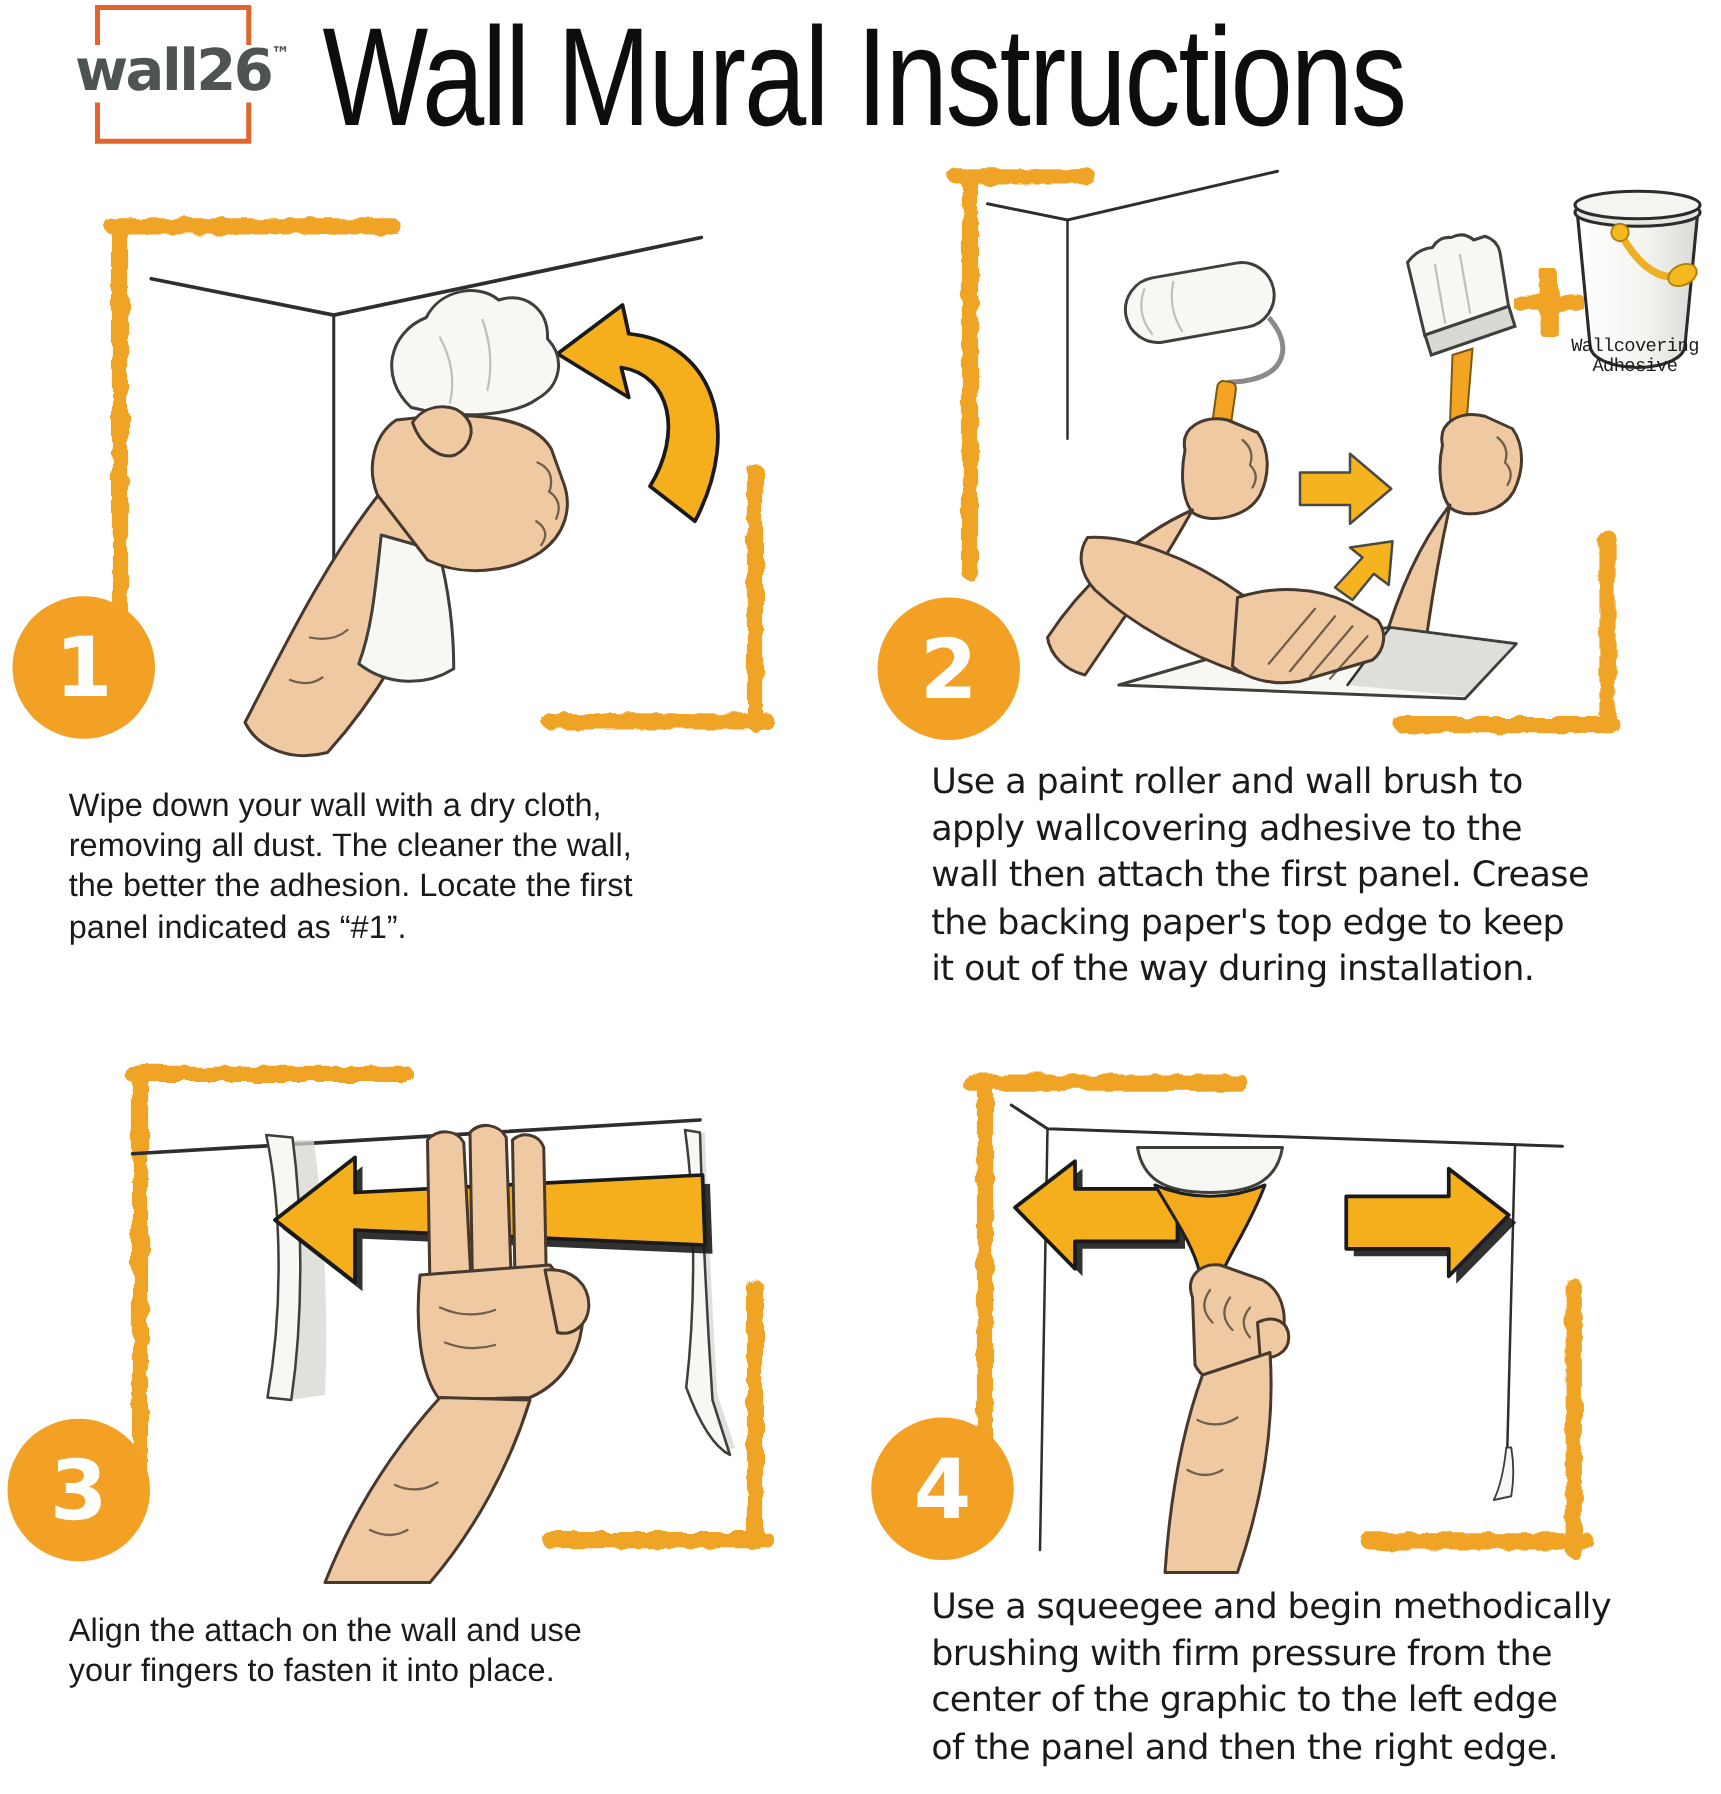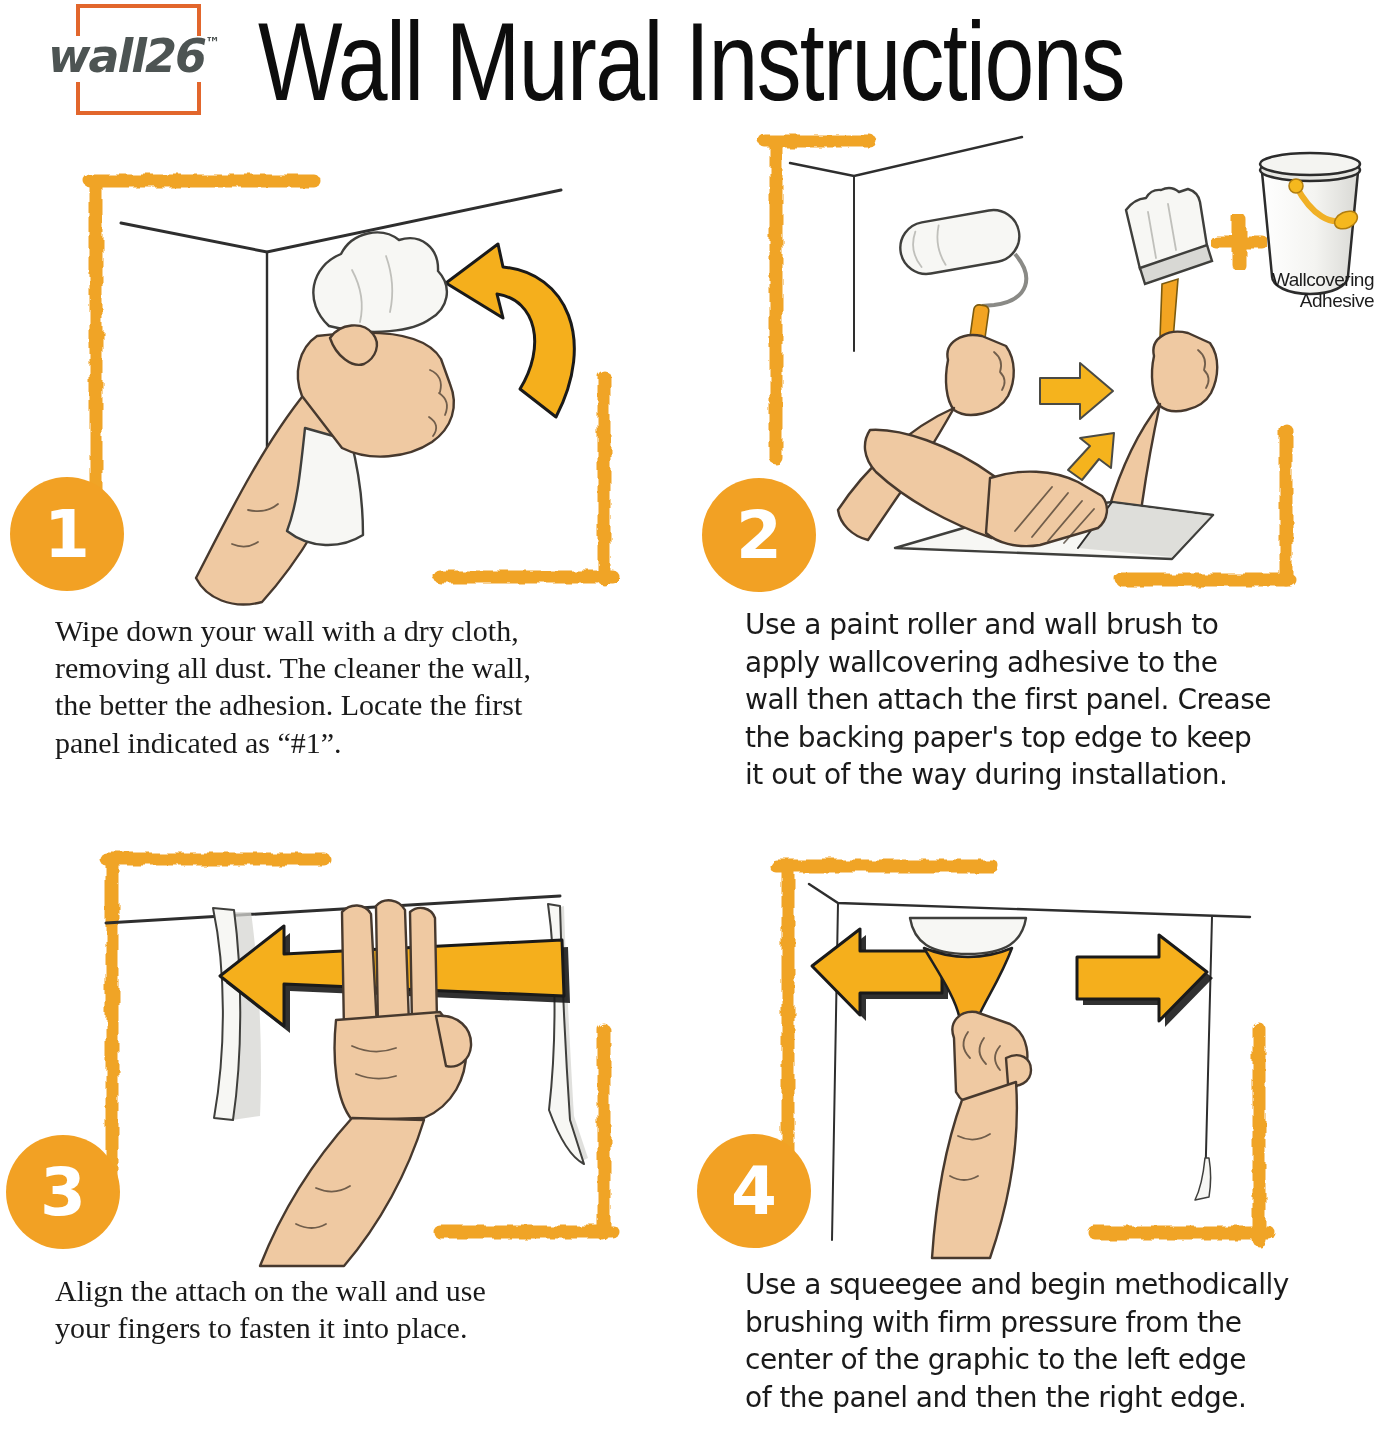--- a/index.html
+++ b/index.html
@@ -3,37 +3,37 @@
 <meta charset="utf-8">
 <style>
   html,body{margin:0;padding:0;background:#ffffff;}
   #canvas{position:relative;width:1377px;height:1435px;background:#ffffff;overflow:hidden;
           font-family:"Liberation Sans",sans-serif;color:#141414;}
   .abs{position:absolute;}
 
   
   .logo-frame{left:76px;top:4px;width:117px;height:103px;border:4px solid #E2662C;}
   .logo-mask{background:#ffffff;}
-  .logo-word{left:48px;top:33px;width:190px;font-family:"DejaVu Sans",sans-serif;
-             font-weight:bold;font-size:46px;line-height:1;color:#4D5453;letter-spacing:-2px;font-style:italic;}
+  .logo-word{left:60px;top:33px;width:190px;font-family:"DejaVu Sans",sans-serif;
+             font-weight:bold;font-size:46px;line-height:1;color:#4D5453;letter-spacing:-2px;}
   .logo-tm{font-size:15px;font-weight:bold;position:relative;top:-24px;letter-spacing:0;}
   .title{left:258px;top:6px;font-size:112px;line-height:1;font-weight:400;color:#0d0d0d;
          letter-spacing:-2px;transform:scaleX(0.80);transform-origin:left top;white-space:nowrap;}
 
   
   .badge{width:114px;height:114px;border-radius:50%;background:#F2A124;display:flex;
          align-items:center;justify-content:center;font-family:"DejaVu Sans",sans-serif;
          font-weight:bold;font-size:66px;color:#ffffff;}
 
   
   .step-text{white-space:pre-line;color:#1a1a1a;}
-  .f-arial{font-family:Liberation Serif, serif;font-size:30px;line-height:1.24;}
+  .f-arial{font-family:Liberation Sans, sans-serif;font-size:26px;line-height:1.24;margin-top:16px;}
   .f-humanist{font-family:"DejaVu Sans",sans-serif;font-size:28px;line-height:1.34;letter-spacing:-0.5px;}
-  .bucket-label{font-family:Liberation Sans, sans-serif;font-size:19px;line-height:1.08;
-                color:#1c1c1c;text-align:right;white-space:pre-line;letter-spacing:-0.5px;}
+  .bucket-label{font-family:Liberation Mono, monospace;font-size:15px;line-height:1.08;
+                color:#1c1c1c;text-align:center;white-space:pre-line;letter-spacing:-0.5px;}
 
   svg{position:absolute;overflow:visible;}
   .crayon{stroke:#F0A428;stroke-width:13px;stroke-linecap:round;fill:none;}
   .wline{stroke:#2e2e2e;stroke-width:3px;fill:none;stroke-linecap:round;}
   .skin{fill:#EFC9A2;stroke:#47392e;stroke-width:2.4px;stroke-linejoin:round;}
   .crease{fill:none;stroke:#47392e;stroke-width:1.8px;stroke-linecap:round;opacity:.75;}
   .whiteobj{fill:#f7f7f4;stroke:#3f3f3c;stroke-width:2.4px;stroke-linejoin:round;}
   .shade{fill:#d6d6d2;opacity:.75;stroke:none;}
   .bigarrow{fill:#F5AF1C;stroke:#1a1a1a;stroke-width:3px;stroke-linejoin:round;}
   .smallarrow{fill:#F5B31D;stroke:#4a4a44;stroke-width:2px;stroke-linejoin:round;}

